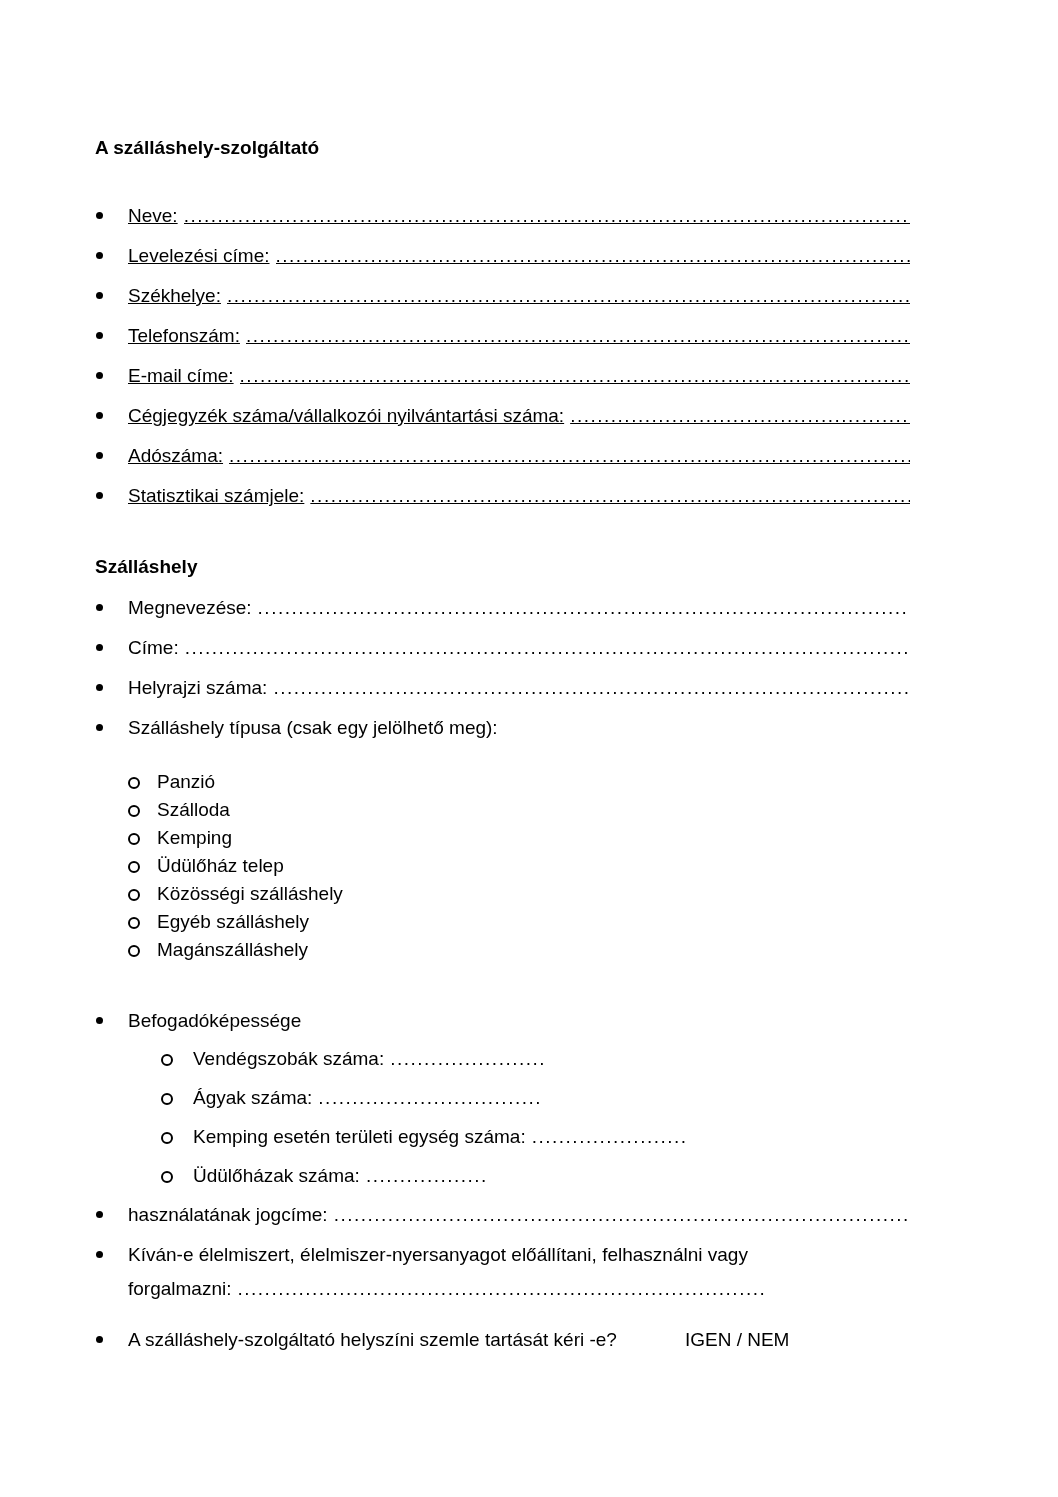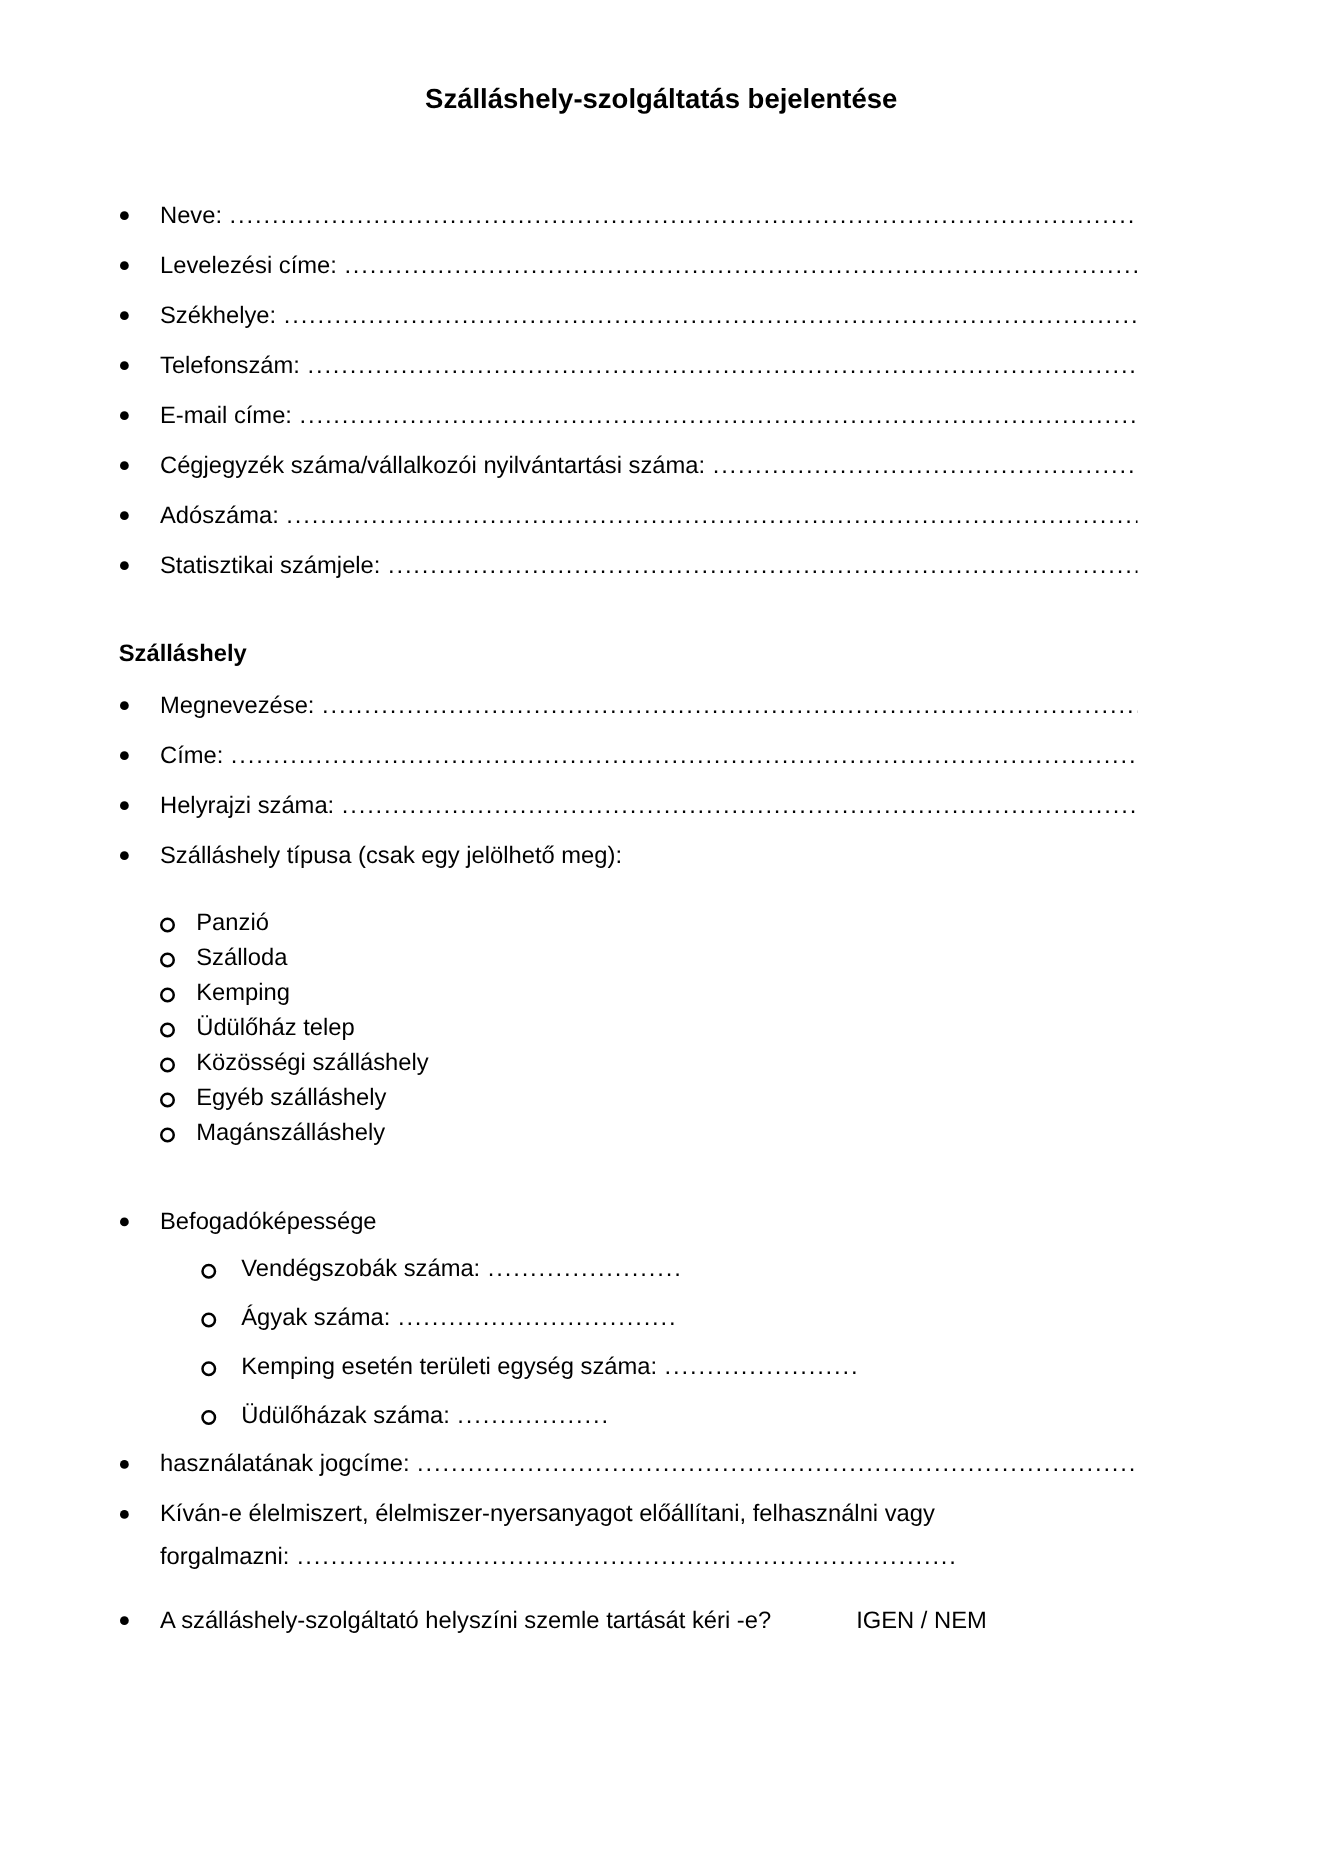--- a/index.html
+++ b/index.html
@@ -29,21 +29,21 @@
     top:92px;
   }
   .section-heading{
     margin:0;
     font-size:19px;
     line-height:22px;
     font-weight:700;
   }
   .heading-1{margin-top:45px;}
   .heading-2{margin-top:31px;}
-  .fields-1{margin-top:70px;}
+  .fields-1{margin-top:46px;text-decoration:underline;}
   .fields-2{margin-top:19px;}
   
   .frow{
     height:40px;
     display:flex;
     align-items:flex-start;
   }
   .bullet{
     flex:0 0 33px;
     position:relative;
@@ -118,24 +118,24 @@
     margin-left:68px;
     white-space:nowrap;
   }
   .nowrap{white-space:nowrap;}
 </style>
 </head>
 <body>
 
 <div class="page">
 
-  <h1 class="title">Szálláshely-szolgáltatás bejelentése</h1>
 
   <div class="content">
 
+    <h2 class="section-heading heading-1">A szálláshely-szolgáltató</h2>
 
     <div class="fields-1">
       <div class="frow">
         <span class="bullet">
             <span class="dotmark"></span>
           </span>
         <span class="flabel">Neve:</span>
         <span class="leader">................................................................................................................................................................</span>
       </div>
       <div class="frow">

